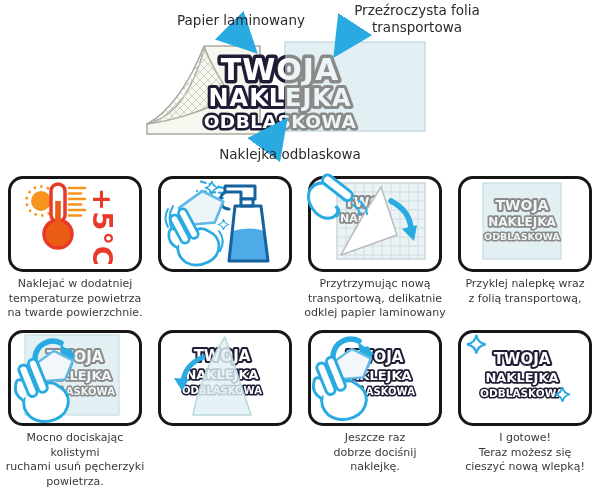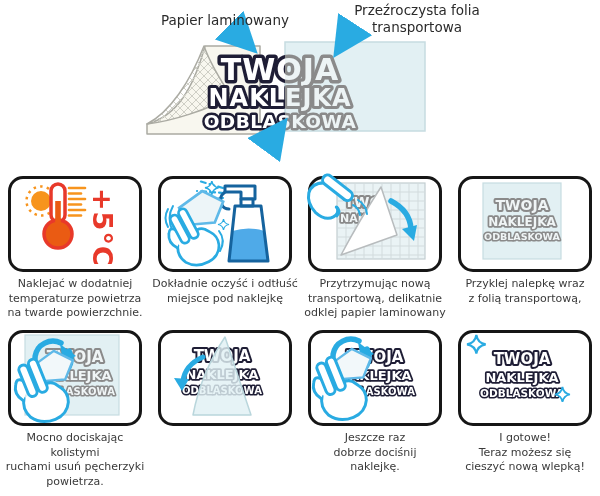--- a/index.html
+++ b/index.html
@@ -10,21 +10,21 @@
   svg{overflow:visible;display:block;}
   .bubble-txt{font-family:"DejaVu Sans",sans-serif;font-weight:bold;}
 
   
   .diagram{position:absolute;left:0;top:0;width:600px;height:172px;}
   .diagram-svg{position:absolute;left:0;top:0;}
   .lbl{
     position:absolute;color:#2b2b2b;font-size:13.5px;line-height:1.25;
     white-space:pre-line;text-align:center;
   }
-  .lbl-paper{left:150px;top:12px;width:150px;}
+  .lbl-paper{left:166px;top:12px;width:150px;}
   .lbl-foil{left:332px;top:2px;width:170px;}
   .lbl-sticker{left:205px;top:146px;width:170px;}
 
   
   .steps{
     position:absolute;left:0;top:170px;width:600px;
     display:grid;grid-template-columns:repeat(4,150px);
     grid-template-rows:154px 176px;
   }
   .step{display:flex;flex-direction:column;align-items:center;}
@@ -101,20 +101,21 @@
     </g>
 
     <path d="M231,27 L245,41" stroke="#29ABE2" stroke-width="4.5" fill="none" marker-end="url(#ah)"></path>
     <path d="M354,26 L343,43" stroke="#29ABE2" stroke-width="4.5" fill="none" marker-end="url(#ah)"></path>
     <path d="M266,147 L277,132" stroke="#29ABE2" stroke-width="4.5" fill="none" marker-end="url(#ah)"></path>
   </svg>
 
   <div class="lbl lbl-paper">Papier laminowany</div>
   <div class="lbl lbl-foil">Przeźroczysta folia
 transportowa</div>
+  <div class="lbl lbl-sticker">Naklejka odblaskowa</div>
 </div>
 
 <div class="steps">
 
   <div class="step">
     <div class="icon-box">
       <svg width="121" height="83" viewBox="0 0 121 83">
         <circle cx="30" cy="22" r="14.5" fill="none" stroke="#F7941D" stroke-width="2.5" stroke-dasharray="2.5 4.2"></circle>
         <circle cx="30" cy="22" r="10" fill="#F7941D"></circle>
         <g stroke="#F7941D" stroke-width="2.6" stroke-linecap="round">
@@ -158,22 +159,20 @@
             <path d="M52,56 q5,7 1,15"></path>
         </g>
         <use href="#cloth" transform="translate(16,10) scale(1.05)" fill="#EDF5F8" stroke="#5FB9E8" stroke-width="2.5"></use>
         <use href="#hand2" transform="translate(6,28) scale(0.85) rotate(-28 30 35)"></use>
         <g fill="#ffffff" stroke="#29ABE2" stroke-width="2.5">
           <use href="#spark" transform="translate(44,2) scale(0.62)"></use>
           <use href="#spark" transform="translate(57,40) scale(0.5)"></use>
         </g>
       </svg>
     </div>
-    <div class="caption">Dokładnie oczyść i odtłuść
-miejsce pod naklejkę</div>
   </div>
 
   <div class="step">
     <div class="icon-box">
       <svg width="121" height="83" viewBox="0 0 121 83">
         <defs>
             <clipPath id="c3">
               <rect x="28" y="10" width="42" height="38"></rect>
             </clipPath>
           </defs>

